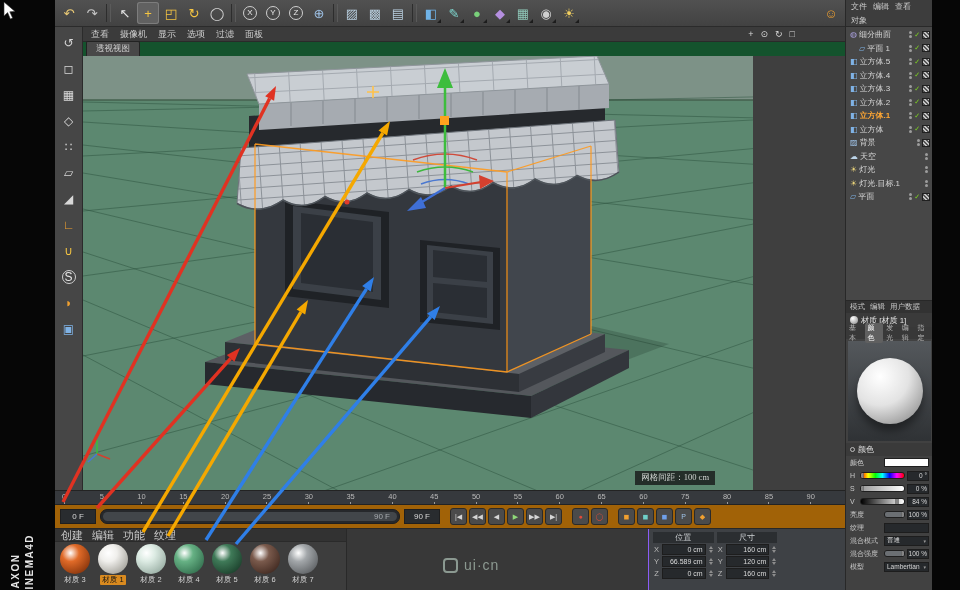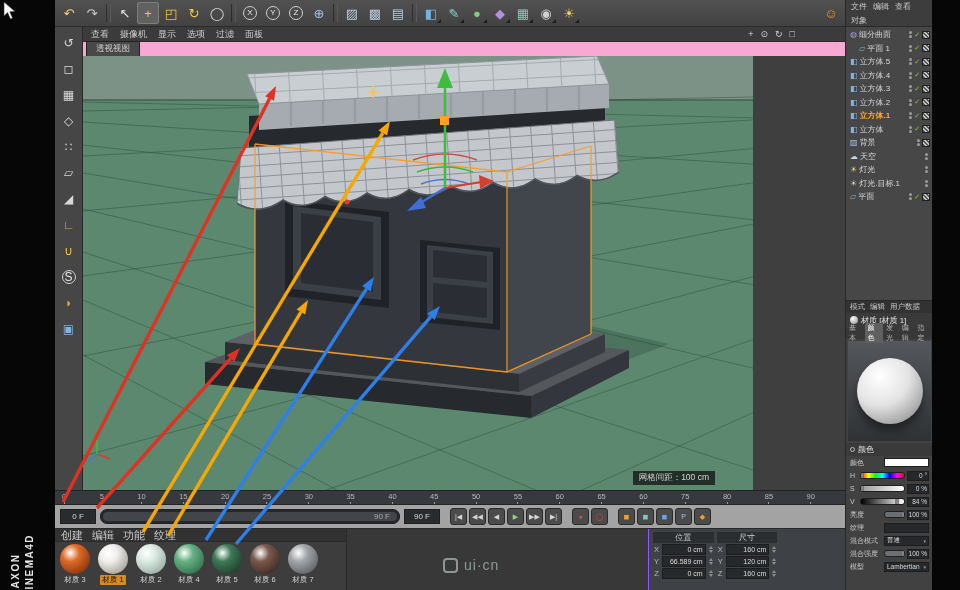--- a/index.html
+++ b/index.html
@@ -36,39 +36,39 @@
   #left-tools { position:absolute; left:0; top:27px; width:28px; height:463px; background:#464646;
     border-right:1px solid #2b2b2b; display:flex; flex-direction:column; align-items:center; gap:4px; padding-top:5px; }
   #left-tools .ibtn .glyph { font-size:12px; }
 
   
   #vp-menu { position:absolute; left:28px; top:27px; width:762px; height:15px; background:#3b3b3b;
     border-bottom:1px solid #2a2a2a; display:flex; align-items:center; gap:11px; padding:0 8px;
     font-size:9px; color:#cccccc; }
   .vp-mi { cursor:default; }
   #vp-nav { margin-left:auto; margin-right:42px; display:flex; gap:7px; font-size:9px; color:#d6d6d6; }
-  #vp-tabbar { position:absolute; left:28px; top:42px; width:810px; height:14px; background:#f9a8d4;
+  #vp-tabbar { position:absolute; left:28px; top:42px; width:810px; height:14px; background:#14532d;
     display:flex; align-items:flex-end; padding-left:3px; }
   .vp-tab { background:#484848; color:#cccccc; font-size:8.5px; padding:1px 9px 1px;
     border:1px solid #222; border-bottom:none; border-radius:2px 2px 0 0; }
 
   
-  #canvas { position:absolute; left:28px; top:56px; width:670px; height:434px; background:#5c8870; overflow:hidden; }
+  #canvas { position:absolute; left:28px; top:56px; width:670px; height:434px; background:#5c8870; overflow:hidden;font-family:Liberation Serif, serif; }
   #grid-label { position:absolute; right:38px; bottom:5px; background:rgba(26,30,28,.85); color:#d2d6d3;
     font-size:8.5px; padding:1px 6px; }
 
   
   #ruler { position:absolute; left:0; top:490px; width:790px; height:15px; background:#36393d;
     border-top:1px solid #232323; border-bottom:1px solid #232323;
     display:flex; justify-content:space-between; padding:1px 30px 0 7px; }
   .tick { display:flex; flex-direction:column; align-items:center; font-size:7.5px; color:#b9b9b9; }
   .tick i { width:1px; height:3px; background:#9c9c9c; margin-top:1px; }
 
   
-  #transport { position:absolute; left:0; top:505px; width:790px; height:24px; background:#a3a3a3;
+  #transport { position:absolute; left:0; top:505px; width:790px; height:24px; background:#a16207;
     border-bottom:1px solid #282828; display:flex; align-items:center; gap:4px; padding:0 5px; }
   .t-fld { width:36px; height:15px; background:#292c2f; border:1px solid #1f1f1f; color:#d8d8d8;
     font-size:8px; display:flex; align-items:center; justify-content:center; }
   #t-range { width:300px; height:15px; background:#26282b; border:1px solid #1f1f1f; border-radius:7px;
     position:relative; display:flex; align-items:center; justify-content:flex-end; padding-right:9px; }
   #t-range::before { content:""; position:absolute; left:2px; top:2px; right:2px; bottom:2px;
     background:#42464a; border-radius:6px; }
   #t-range span { position:relative; font-size:8px; color:#a6aaae; }
   #transport-buttons { display:flex; align-items:center; gap:2px; margin-left:6px; }
   .t-btn { width:17px; height:17px; background:#4b4b4b; border:1px solid #2a2a2a; border-radius:3px;

